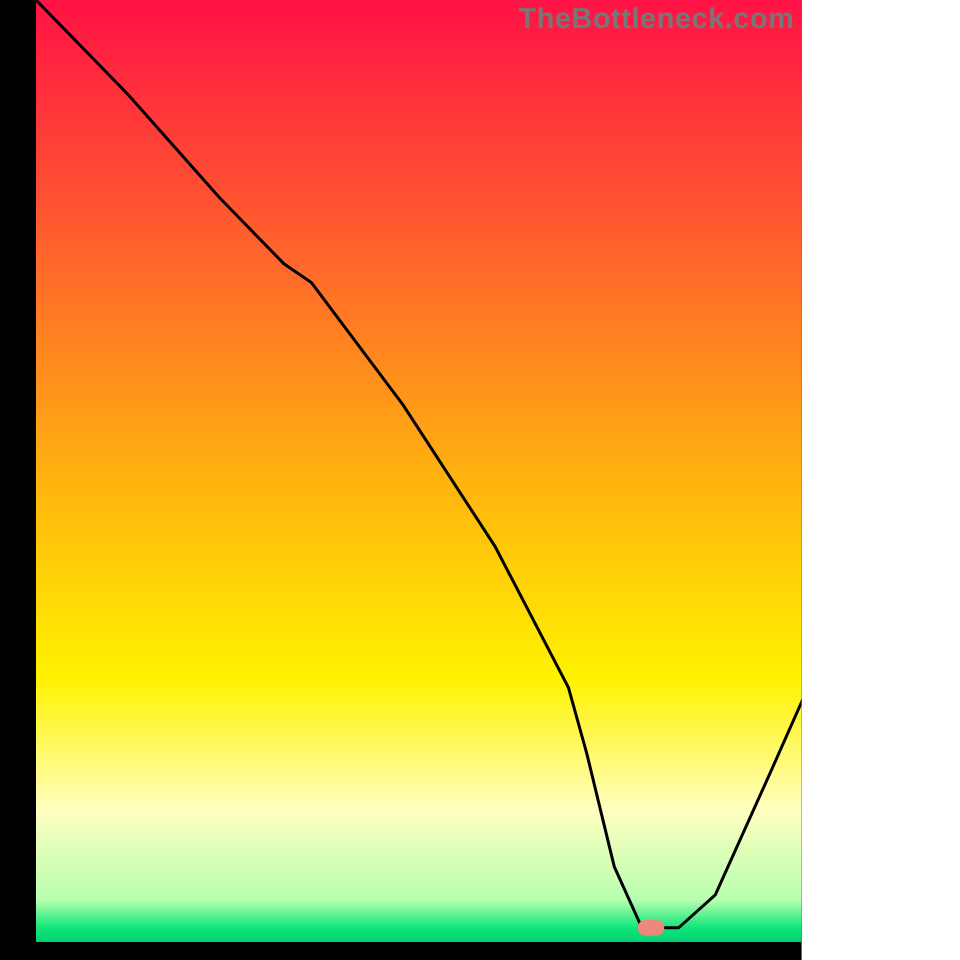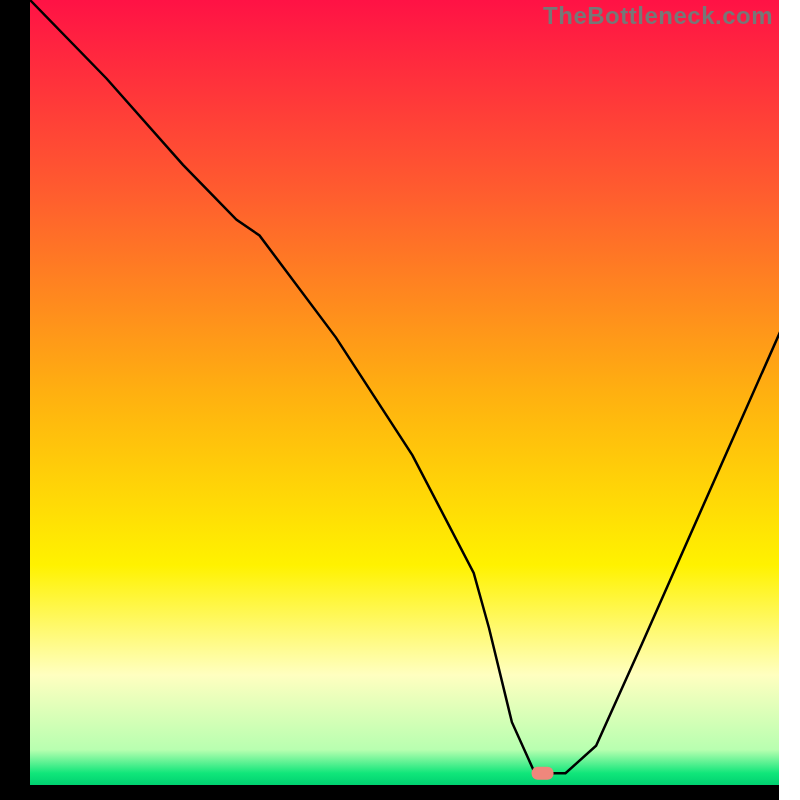--- a/index.html
+++ b/index.html
@@ -1,16 +1,16 @@
 <!DOCTYPE html>
 <html><head>
 <meta charset="utf-8">
 <style>
   body{margin:0;padding:0;width:800px;height:800px;font-family:Arial,sans-serif;}
-  .canvas{width:779px;height:800px;position:relative;overflow:hidden;}
+  .canvas{width:668px;height:800px;position:relative;overflow:hidden;}
   .watermark{position:absolute;top:2px;right:6px;font-size:24px;font-weight:bold;color:#777;letter-spacing:0.5px;z-index:10;}
   .chartframe{position:absolute;left:0;top:0;width:800px;height:800px;}
   svg{display:block;}
 </style>
 </head>
 <body>
 <div class="canvas">
 
 <div class="watermark">TheBottleneck.com</div>
 

